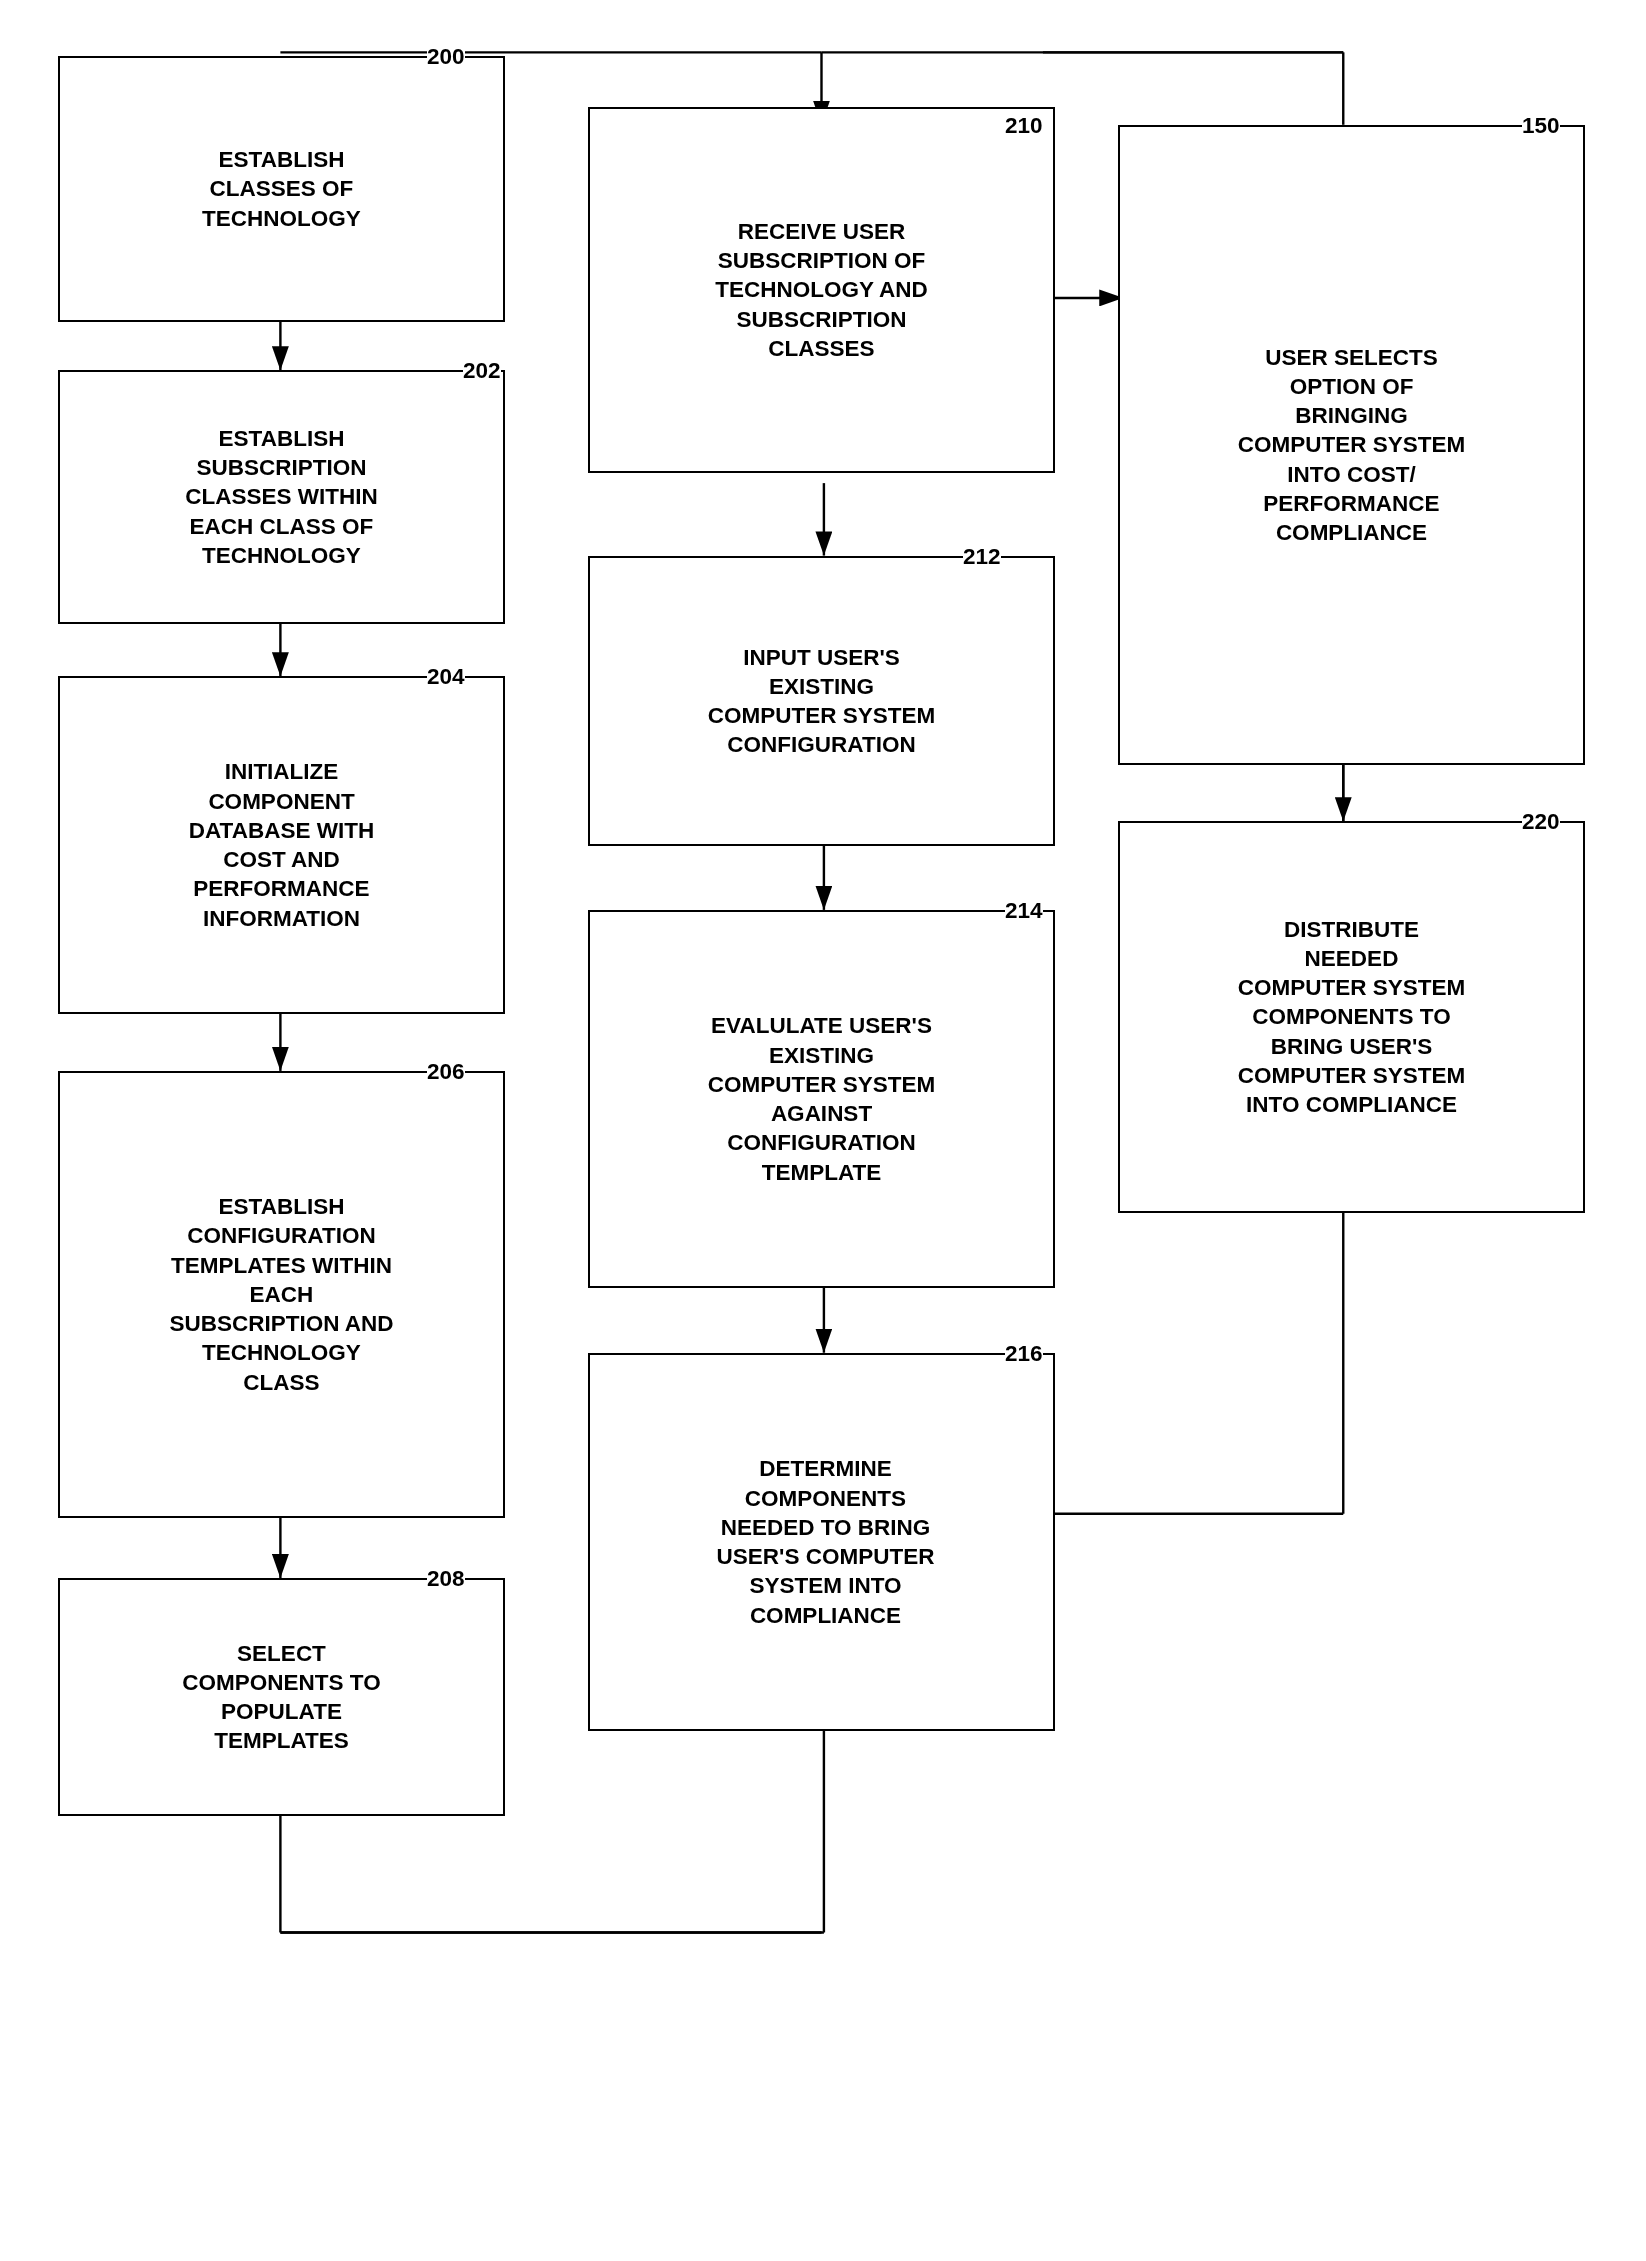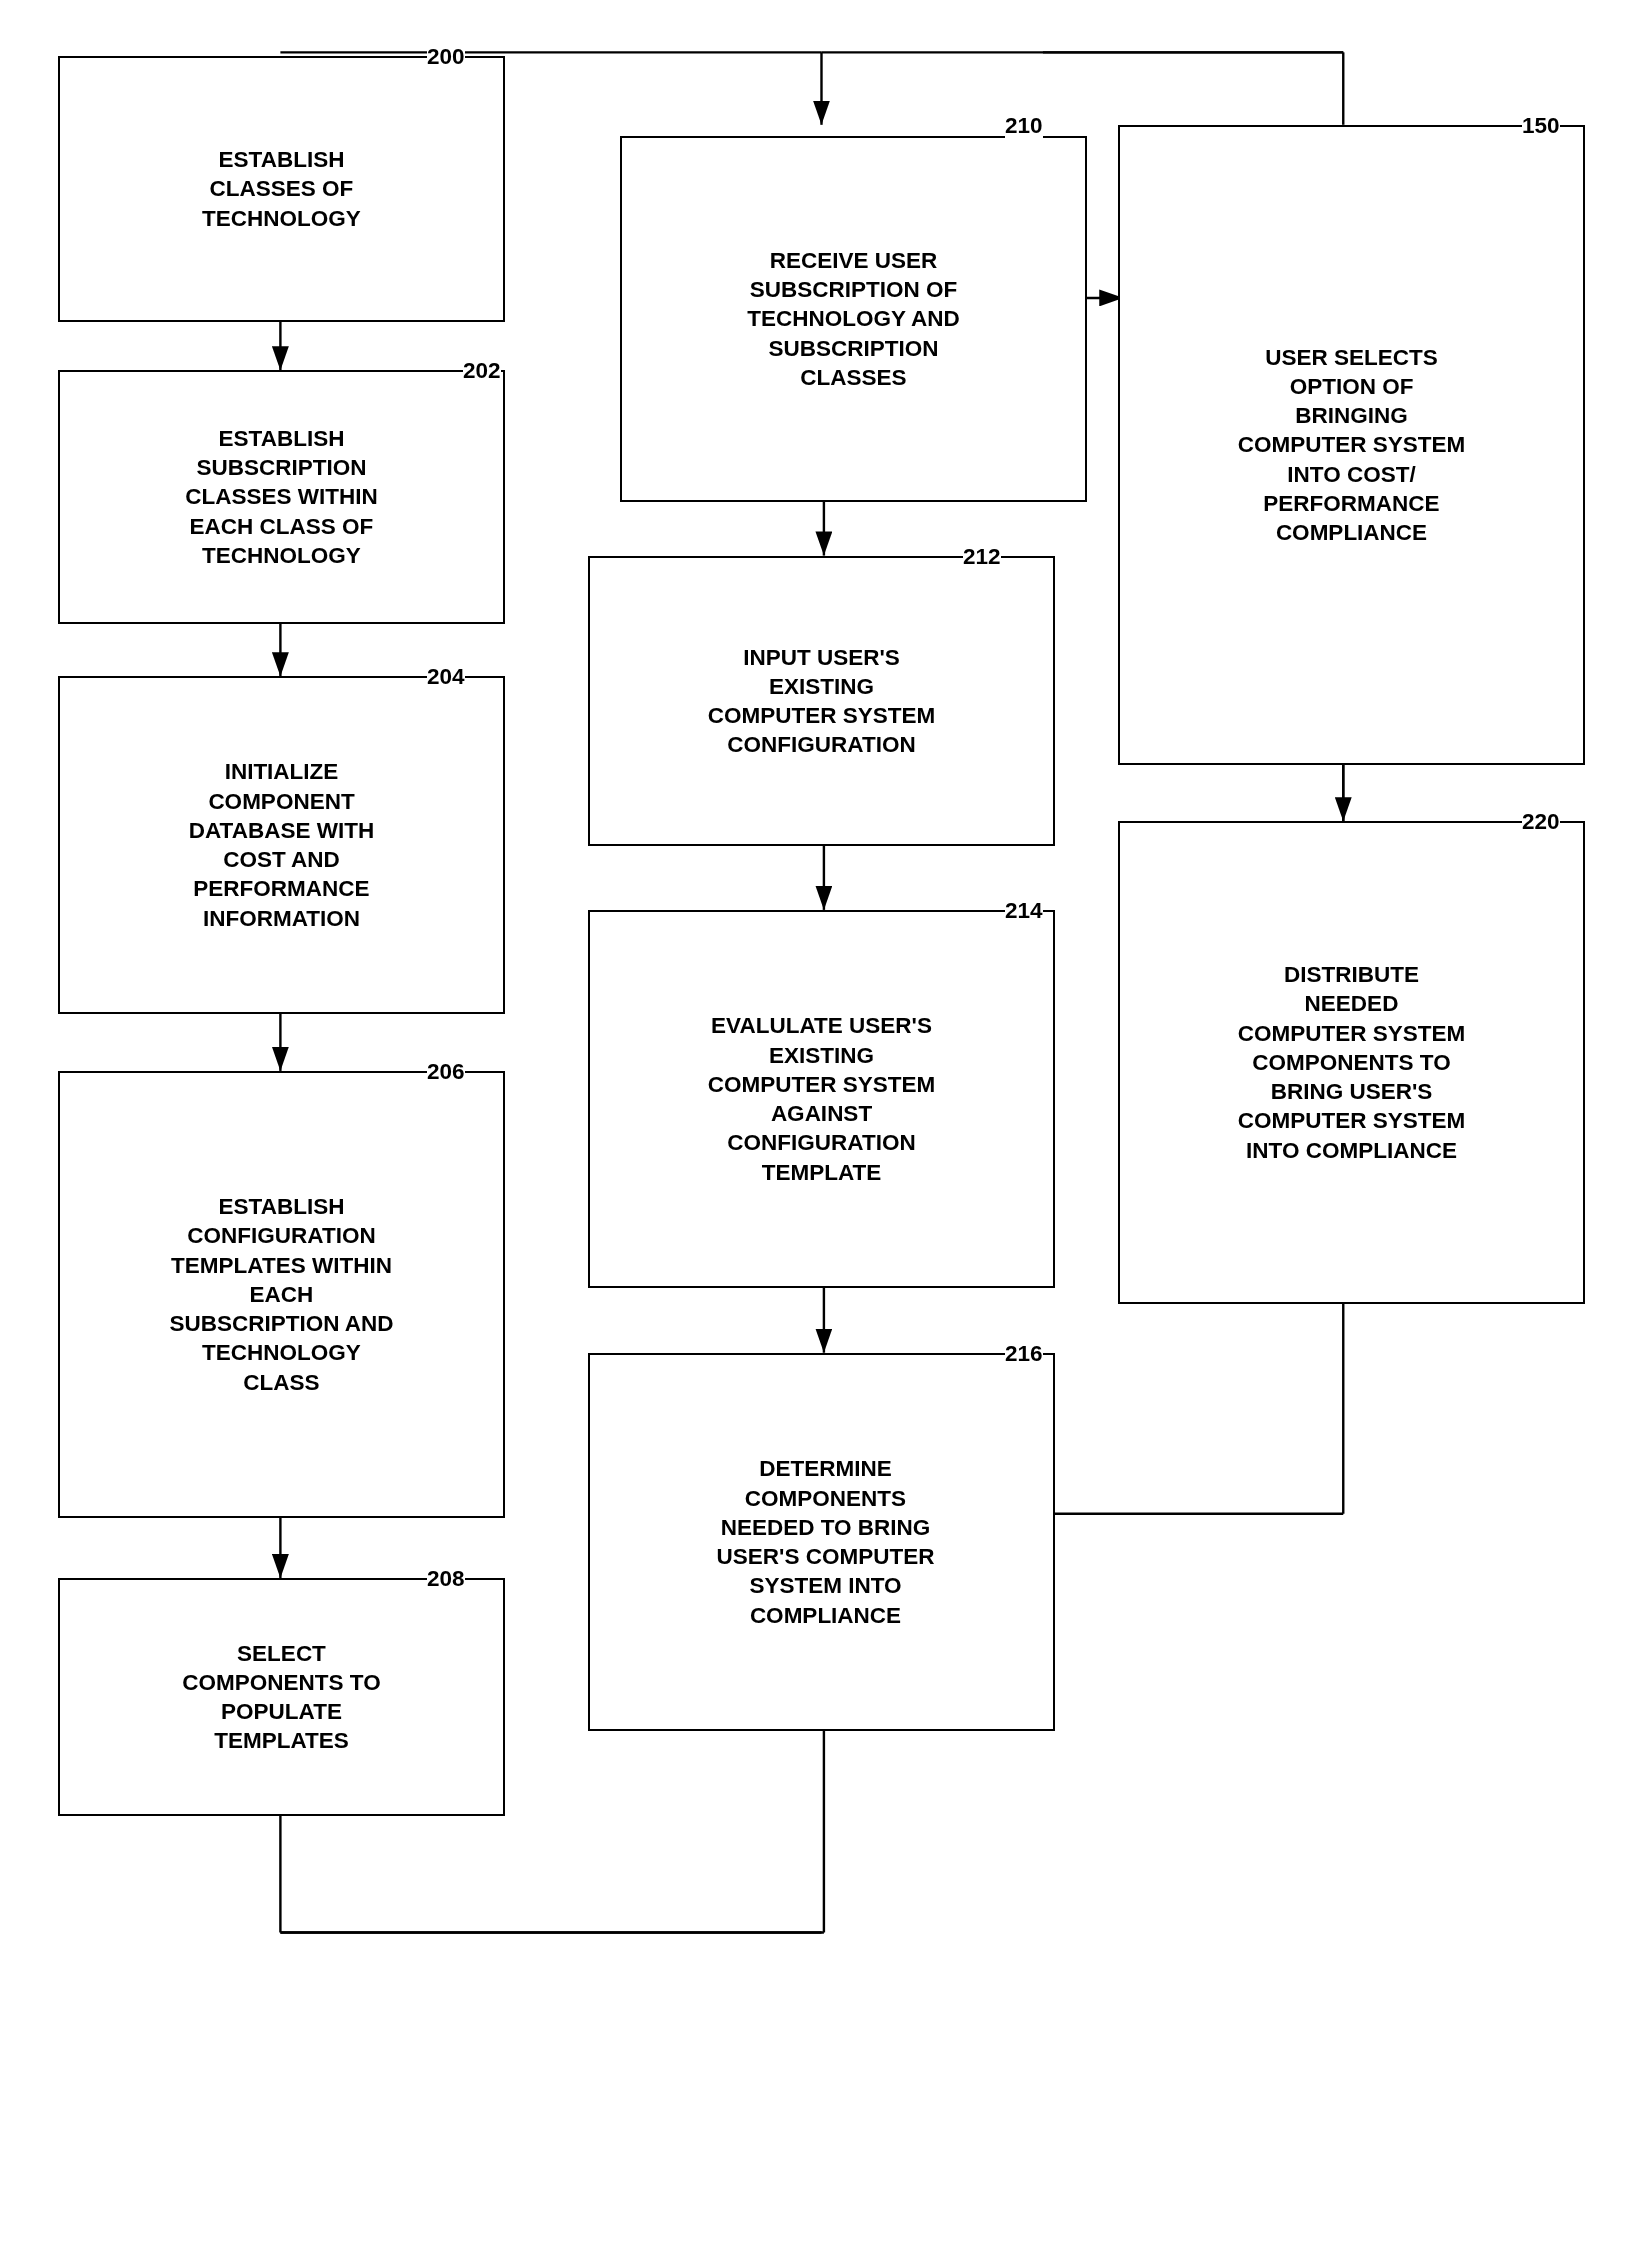--- a/index.html
+++ b/index.html
@@ -141,21 +141,21 @@
   <div class="label" style="left:427px; top:1059px;">206</div>
 
   <div class="box" style="left:58px; top:1578px; width:447px; height:238px;">
     <span style="white-space:pre-line;">SELECT
 COMPONENTS TO
 POPULATE
 TEMPLATES</span>
   </div>
   <div class="label" style="left:427px; top:1566px;">208</div>
 
-  <div class="box" style="left:588px; top:136px; width:467px; height:366px;margin-left:32px;">
+  <div class="box" style="left:588px; top:107px; width:467px; height:366px;">
     <span style="white-space:pre-line;">RECEIVE USER
 SUBSCRIPTION OF
 TECHNOLOGY AND
 SUBSCRIPTION
 CLASSES</span>
   </div>
   <div class="label" style="left:1005px; top:113px;">210</div>
 
   <div class="box" style="left:588px; top:556px; width:467px; height:290px;">
     <span style="white-space:pre-line;">INPUT USER'S
@@ -189,21 +189,21 @@
     <span style="white-space:pre-line;">USER SELECTS
 OPTION OF
 BRINGING
 COMPUTER SYSTEM
 INTO COST/
 PERFORMANCE
 COMPLIANCE</span>
   </div>
   <div class="label" style="left:1522px; top:113px;">150</div>
 
-  <div class="box" style="left:1118px; top:821px; width:467px; height:483px;">
+  <div class="box" style="left:1118px; top:821px; width:467px; height:392px;">
     <span style="white-space:pre-line;">DISTRIBUTE
 NEEDED
 COMPUTER SYSTEM
 COMPONENTS TO
 BRING USER'S
 COMPUTER SYSTEM
 INTO COMPLIANCE</span>
   </div>
   <div class="label" style="left:1522px; top:809px;">220</div>
 

